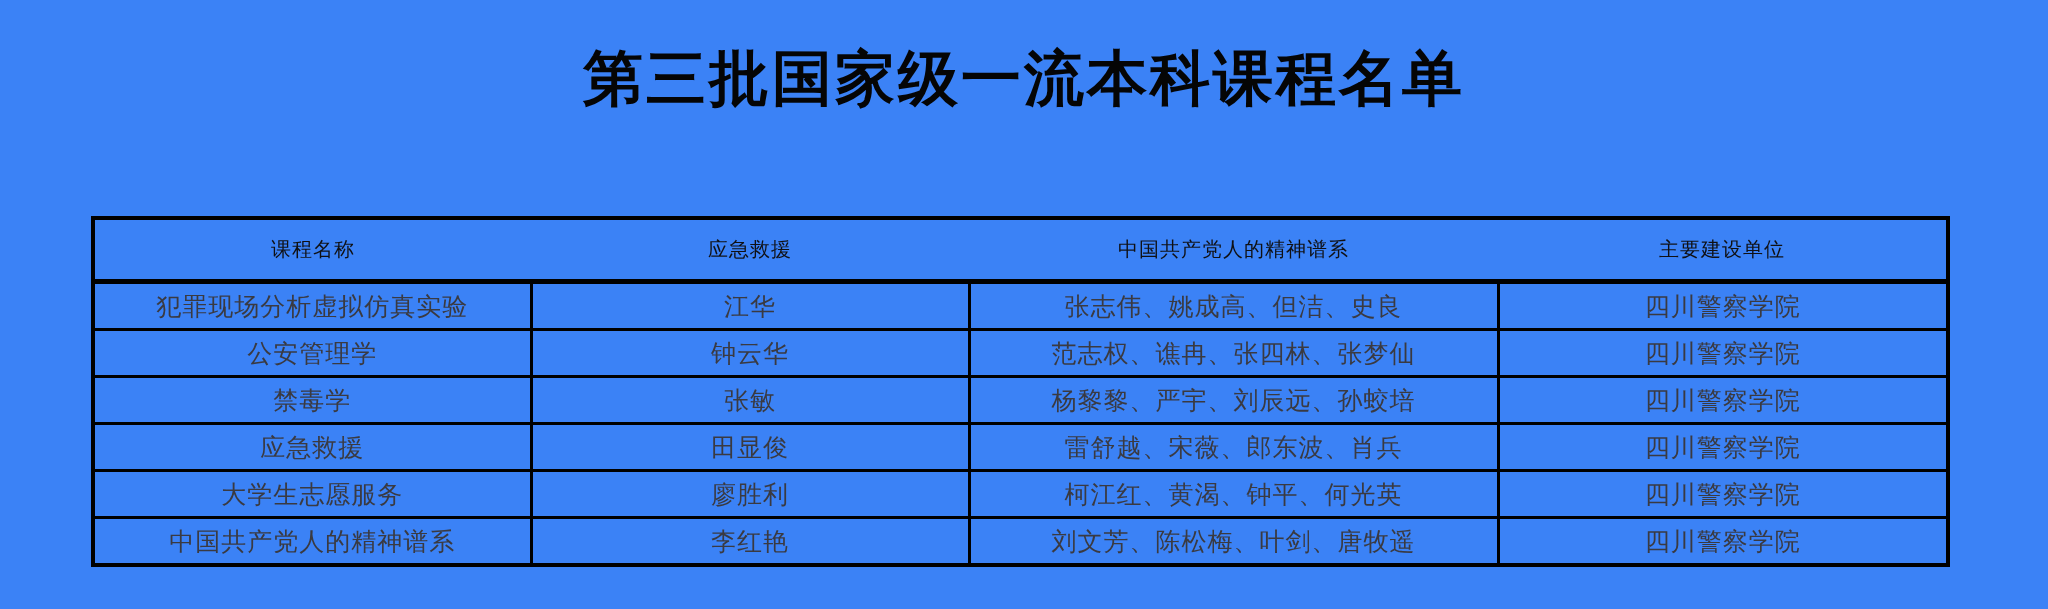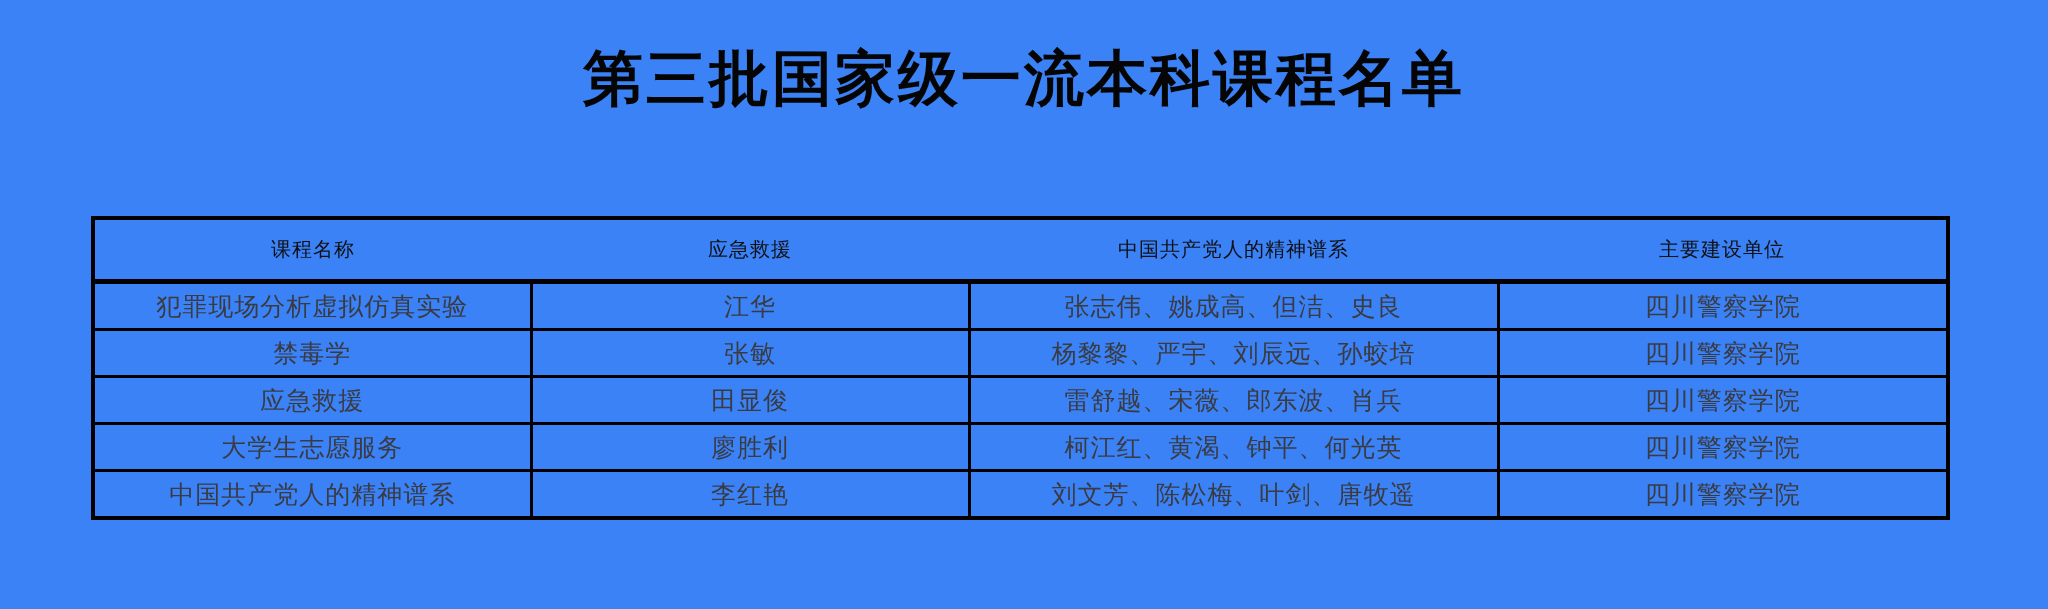--- a/index.html
+++ b/index.html
@@ -88,20 +88,26 @@
       </tr>
     </thead>
     <tbody>
       <tr>
         <td>犯罪现场分析虚拟仿真实验</td>
         <td>江华</td>
         <td>张志伟、姚成高、但洁、史良</td>
         <td>四川警察学院</td>
       </tr>
       <tr>
+        <td>公安管理学</td>
+        <td>钟云华</td>
+        <td>范志权、谯冉、张四林、张梦仙</td>
+        <td>四川警察学院</td>
+      </tr>
+      <tr>
         <td>禁毒学</td>
         <td>张敏</td>
         <td>杨黎黎、严宇、刘辰远、孙蛟培</td>
         <td>四川警察学院</td>
       </tr>
       <tr>
         <td>应急救援</td>
         <td>田显俊</td>
         <td>雷舒越、宋薇、郎东波、肖兵</td>
         <td>四川警察学院</td>

